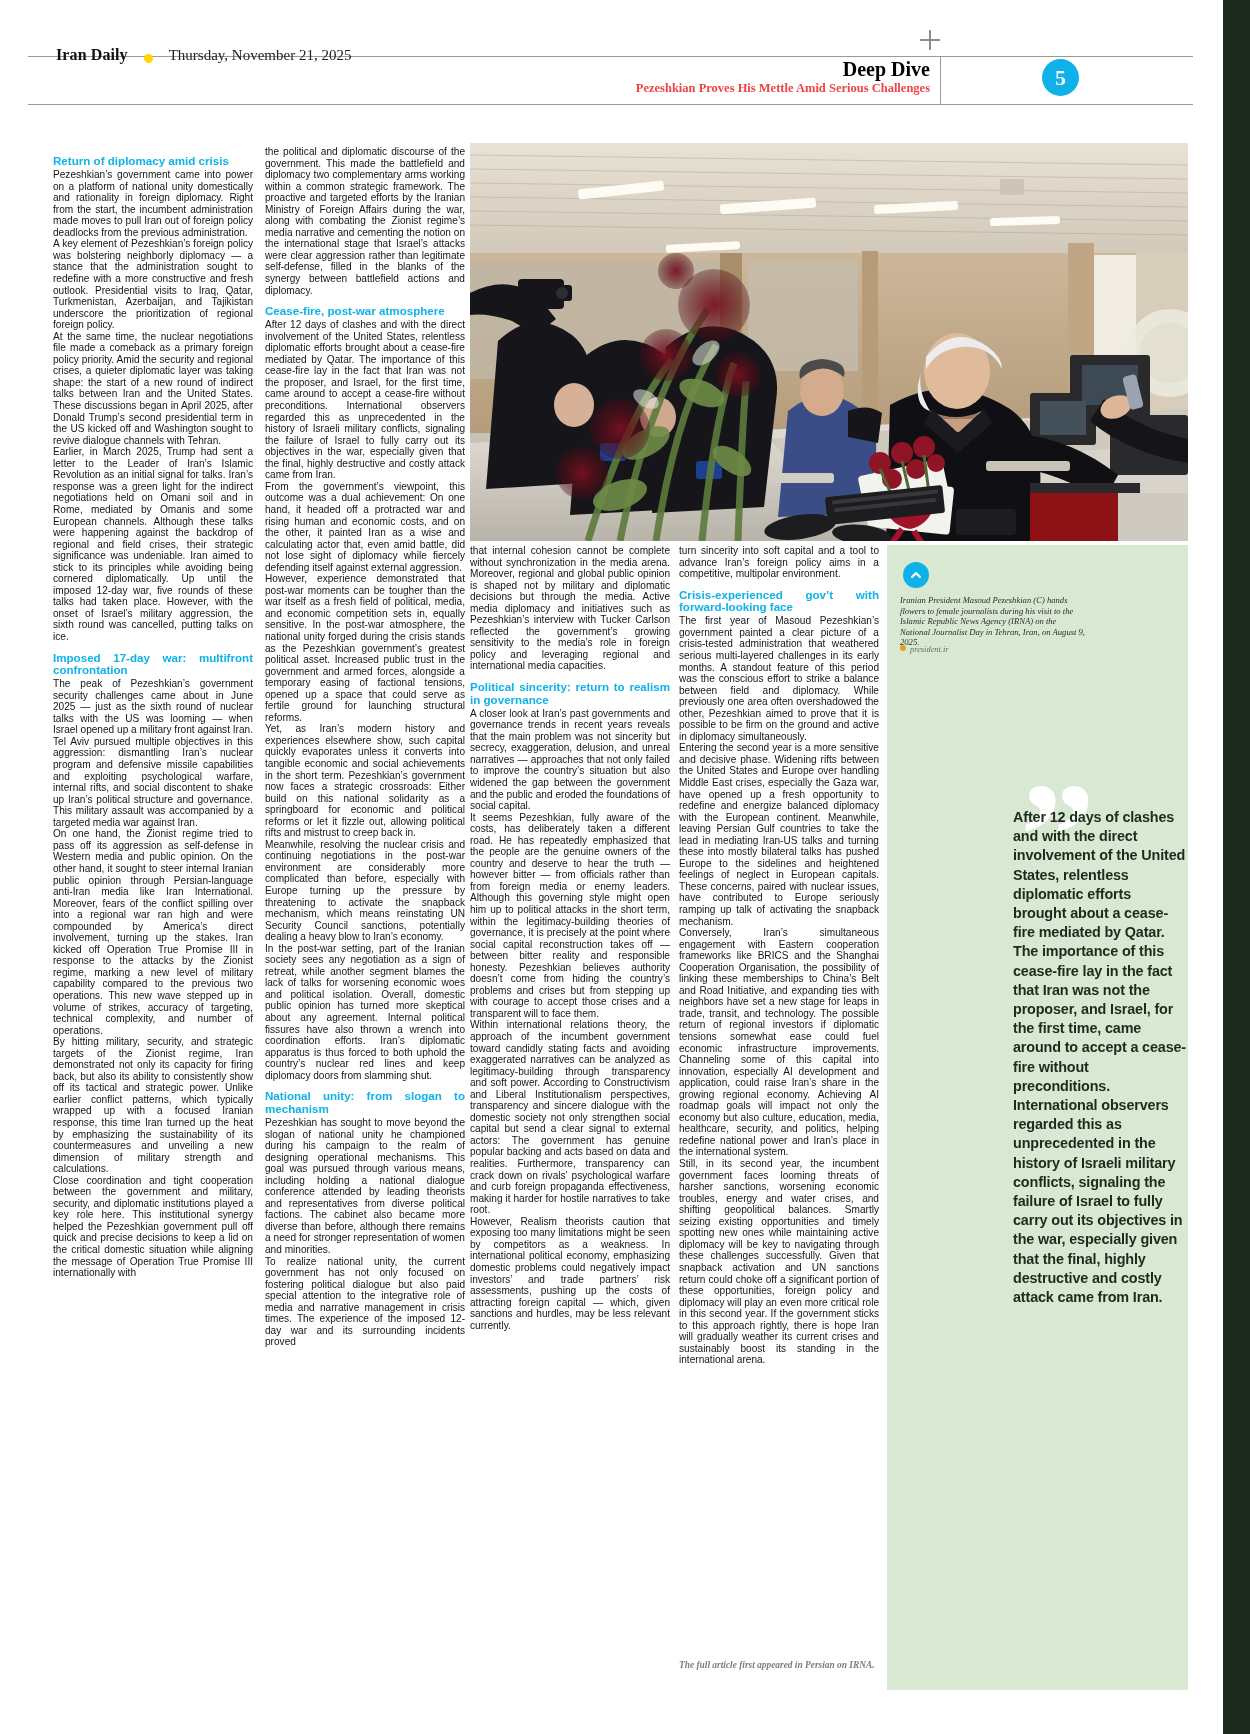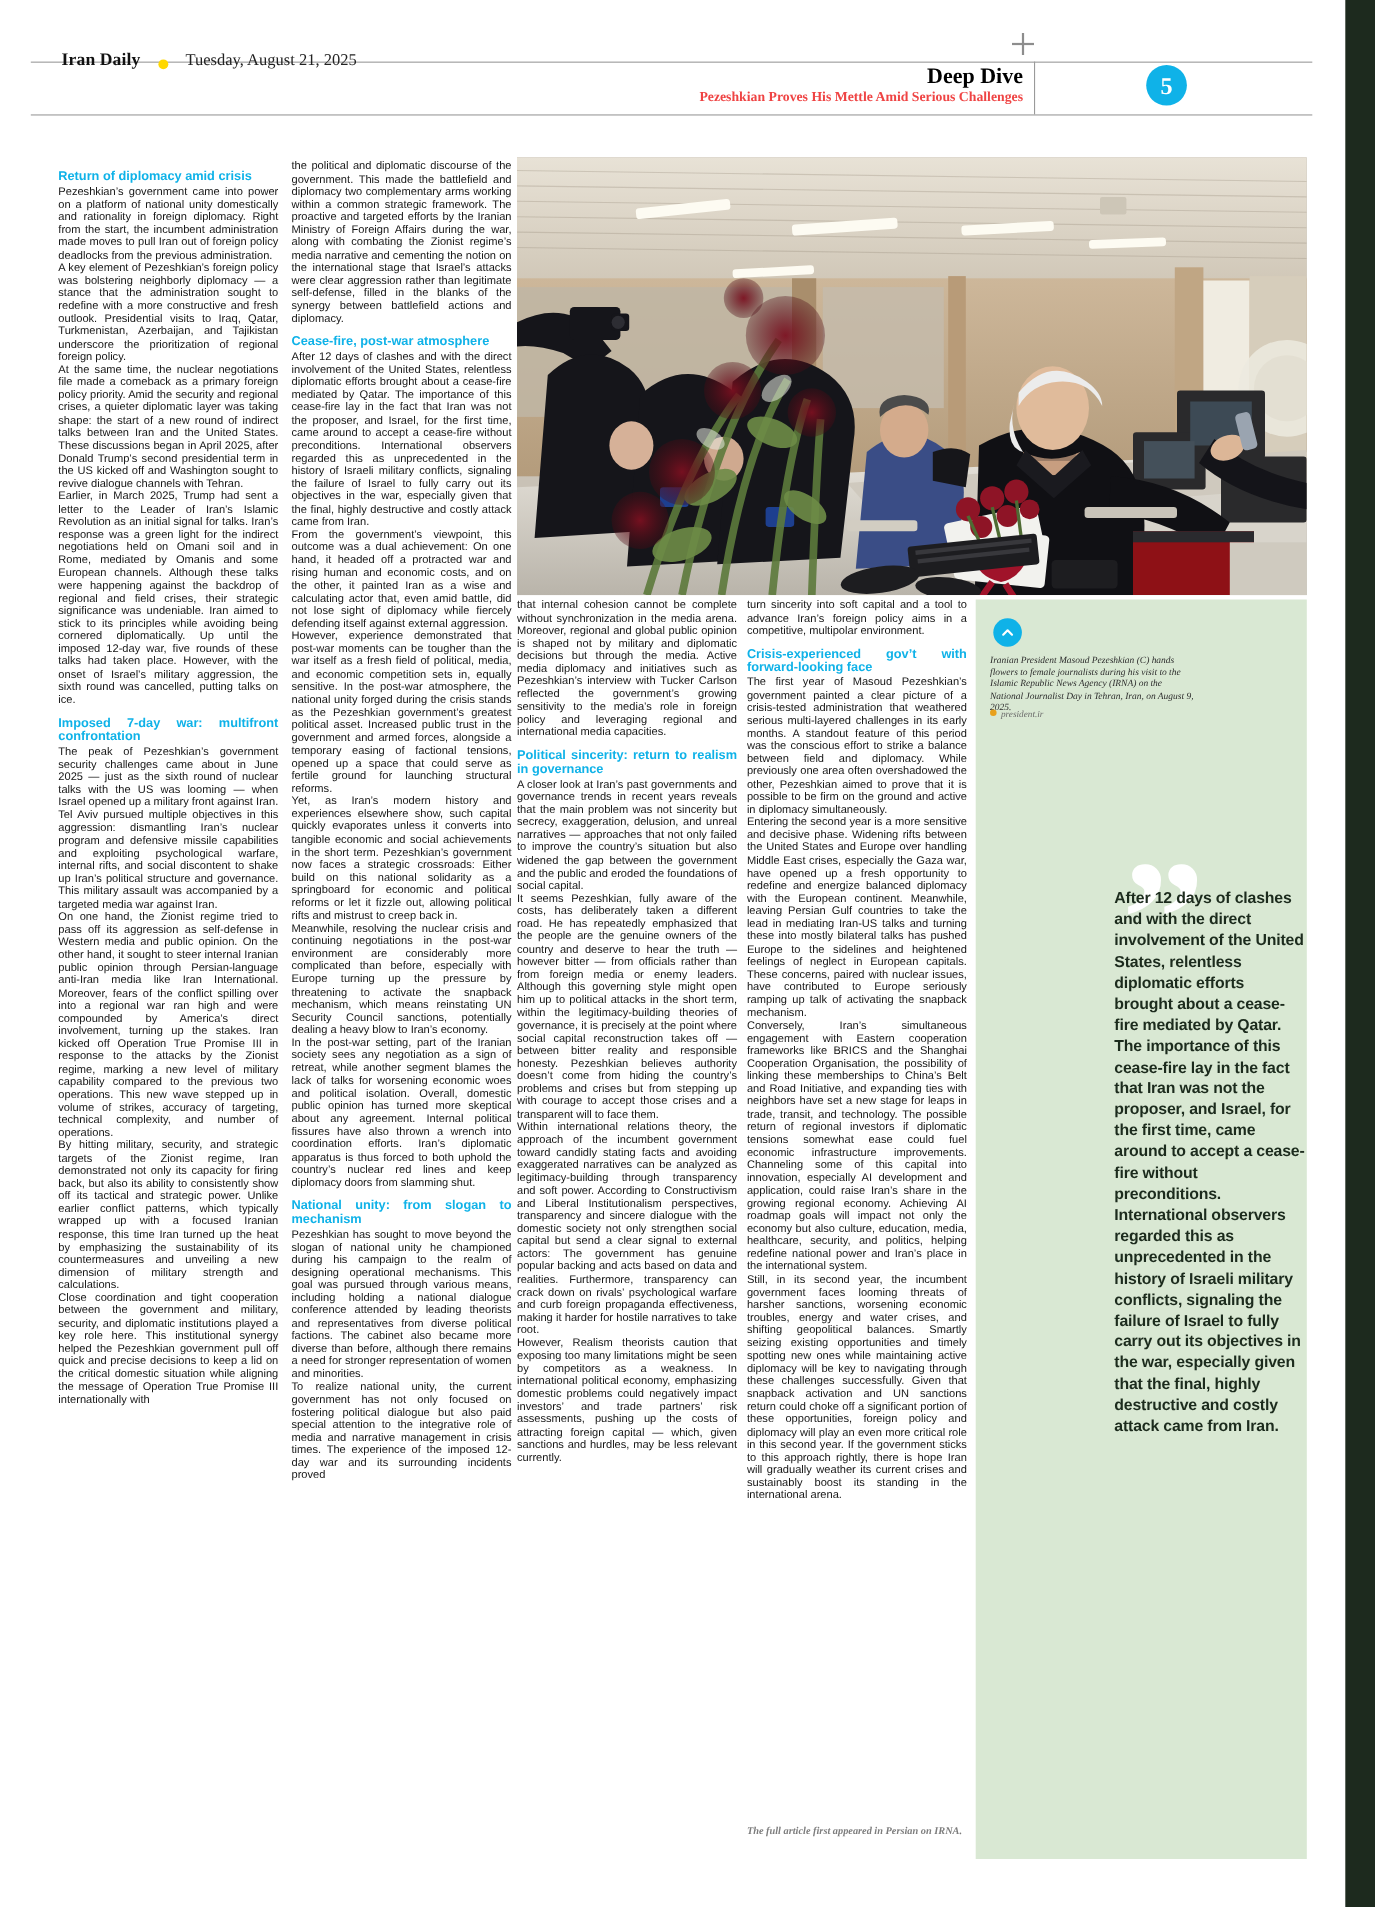--- a/index.html
+++ b/index.html
@@ -75,21 +75,21 @@
 
 <div class="bleed-band"></div>
 <div class="reg-mark"></div>
 
 <div class="rule rule-top"></div>
 <div class="rule rule-bottom"></div>
 
 <div class="masthead">
   <span class="mast-name">Iran Daily</span>
   <span class="mast-dot"></span>
-  <span class="mast-date">Tuesday, August 21, 2025</span>
+  <span class="mast-date">Thursday, November 21, 2025</span>
 </div>
 
 <div class="section-block">
   <div class="section-title">Deep Dive</div>
   <div class="section-sub">Pezeshkian Proves His Mettle Amid Serious Challenges</div>
 </div>
 <div class="header-divider"></div>
 
 <div class="page-badge">5</div>
 
@@ -263,21 +263,21 @@
     <rect x="648" y="350" width="70" height="48" fill="#cfcabf"></rect>
   </svg>
 </div>
 
 <div class="col c1">
   <h3 class="head first">Return of diplomacy amid crisis</h3>
   <p>Pezeshkian’s government came into power on a platform of national unity domestically and rationality in foreign diplomacy. Right from the start, the incumbent administration made moves to pull Iran out of foreign policy deadlocks from the previous administration.</p>
   <p>A key element of Pezeshkian’s foreign policy was bolstering neighborly diplomacy — a stance that the administration sought to redefine with a more constructive and fresh outlook. Presidential visits to Iraq, Qatar, Turkmenistan, Azerbaijan, and Tajikistan underscore the prioritization of regional foreign policy.</p>
   <p>At the same time, the nuclear negotiations file made a comeback as a primary foreign policy priority. Amid the security and regional crises, a quieter diplomatic layer was taking shape: the start of a new round of indirect talks between Iran and the United States. These discussions began in April 2025, after Donald Trump’s second presidential term in the US kicked off and Washington sought to revive dialogue channels with Tehran.</p>
   <p>Earlier, in March 2025, Trump had sent a letter to the Leader of Iran’s Islamic Revolution as an initial signal for talks. Iran’s response was a green light for the indirect negotiations held on Omani soil and in Rome, mediated by Omanis and some European channels. Although these talks were happening against the backdrop of regional and field crises, their strategic significance was undeniable. Iran aimed to stick to its principles while avoiding being cornered diplomatically. Up until the imposed 12-day war, five rounds of these talks had taken place. However, with the onset of Israel’s military aggression, the sixth round was cancelled, putting talks on ice.</p>
-  <h3 class="head orange">Imposed 7-day war: multifront confrontation</h3>
+  <h3 class="head orange">Imposed 17-day war: multifront confrontation</h3>
   <p>The peak of Pezeshkian’s government security challenges came about in June 2025 — just as the sixth round of nuclear talks with the US was looming — when Israel opened up a military front against Iran. Tel Aviv pursued multiple objectives in this aggression: dismantling Iran’s nuclear program and defensive missile capabilities and exploiting psychological warfare, internal rifts, and social discontent to shake up Iran’s political structure and governance. This military assault was accompanied by a targeted media war against Iran.</p>
   <p>On one hand, the Zionist regime tried to pass off its aggression as self-defense in Western media and public opinion. On the other hand, it sought to steer internal Iranian public opinion through Persian-language anti-Iran media like Iran International. Moreover, fears of the conflict spilling over into a regional war ran high and were compounded by America’s direct involvement, turning up the stakes. Iran kicked off Operation True Promise III in response to the attacks by the Zionist regime, marking a new level of military capability compared to the previous two operations. This new wave stepped up in volume of strikes, accuracy of targeting, technical complexity, and number of operations.</p>
   <p>By hitting military, security, and strategic targets of the Zionist regime, Iran demonstrated not only its capacity for firing back, but also its ability to consistently show off its tactical and strategic power. Unlike earlier conflict patterns, which typically wrapped up with a focused Iranian response, this time Iran turned up the heat by emphasizing the sustainability of its countermeasures and unveiling a new dimension of military strength and calculations.</p>
   <p>Close coordination and tight cooperation between the government and military, security, and diplomatic institutions played a key role here. This institutional synergy helped the Pezeshkian government pull off quick and precise decisions to keep a lid on the critical domestic situation while aligning the message of Operation True Promise III internationally with</p>
 </div>
 
 <div class="col c2">
   <p>the political and diplomatic discourse of the government. This made the battlefield and diplomacy two complementary arms working within a common strategic framework. The proactive and targeted efforts by the Iranian Ministry of Foreign Affairs during the war, along with combating the Zionist regime’s media narrative and cementing the notion on the international stage that Israel’s attacks were clear aggression rather than legitimate self-defense, filled in the blanks of the synergy between battlefield actions and diplomacy.</p>
   <h3 class="head">Cease-fire, post-war atmosphere</h3>
   <p>After 12 days of clashes and with the direct involvement of the United States, relentless diplomatic efforts brought about a cease-fire mediated by Qatar. The importance of this cease-fire lay in the fact that Iran was not the proposer, and Israel, for the first time, came around to accept a cease-fire without preconditions. International observers regarded this as unprecedented in the history of Israeli military conflicts, signaling the failure of Israel to fully carry out its objectives in the war, especially given that the final, highly destructive and costly attack came from Iran.</p>

